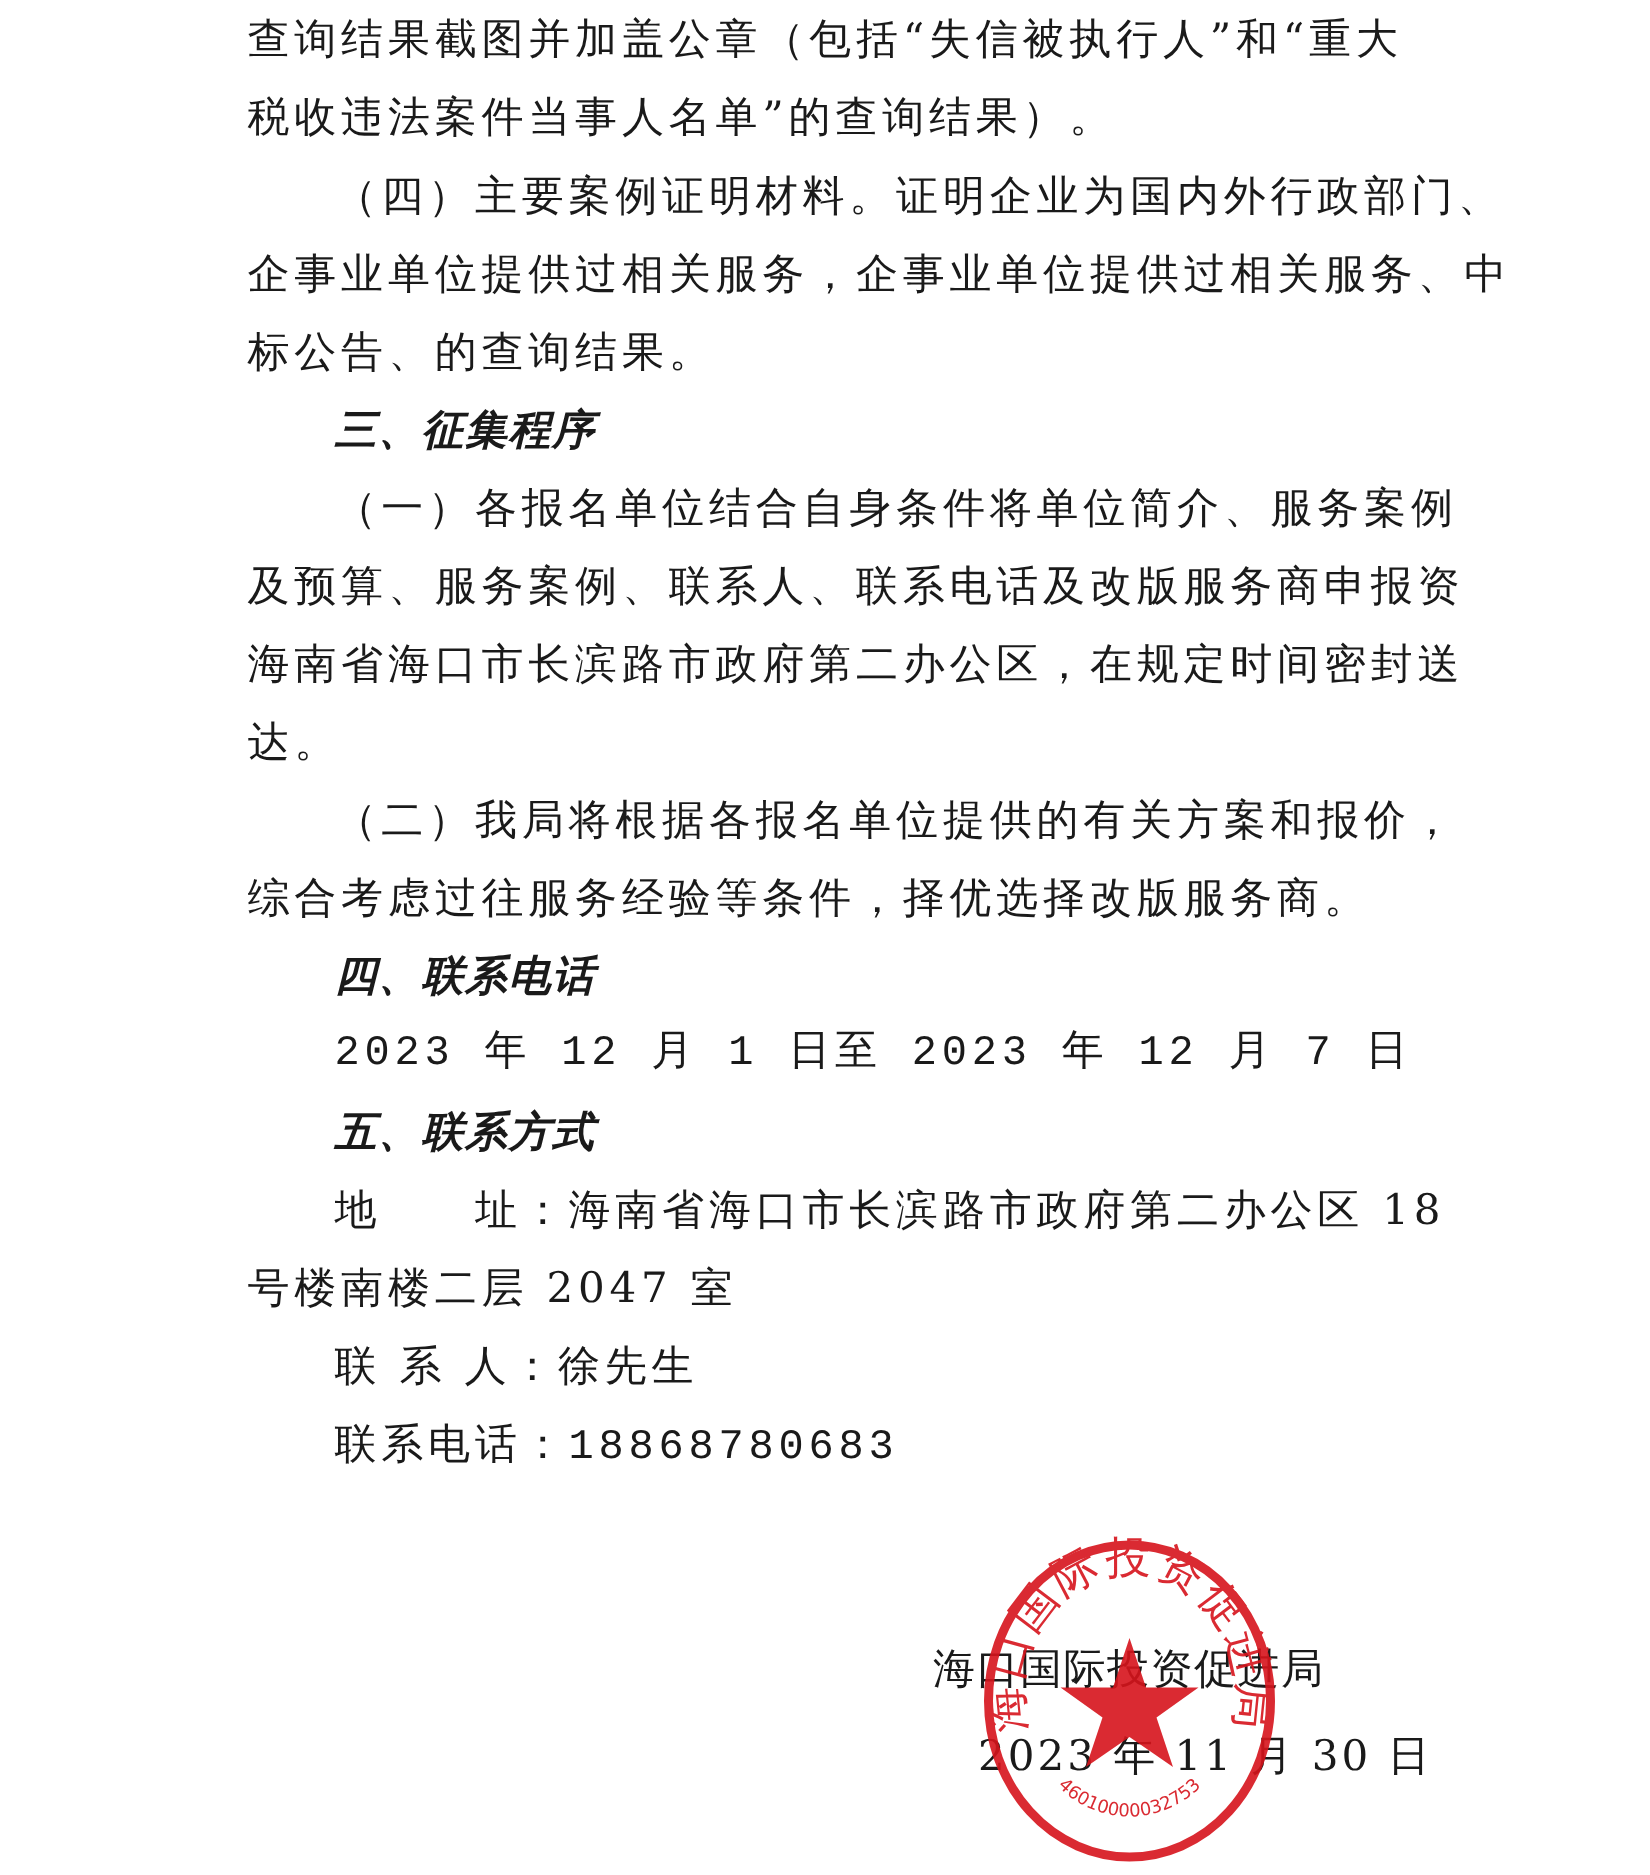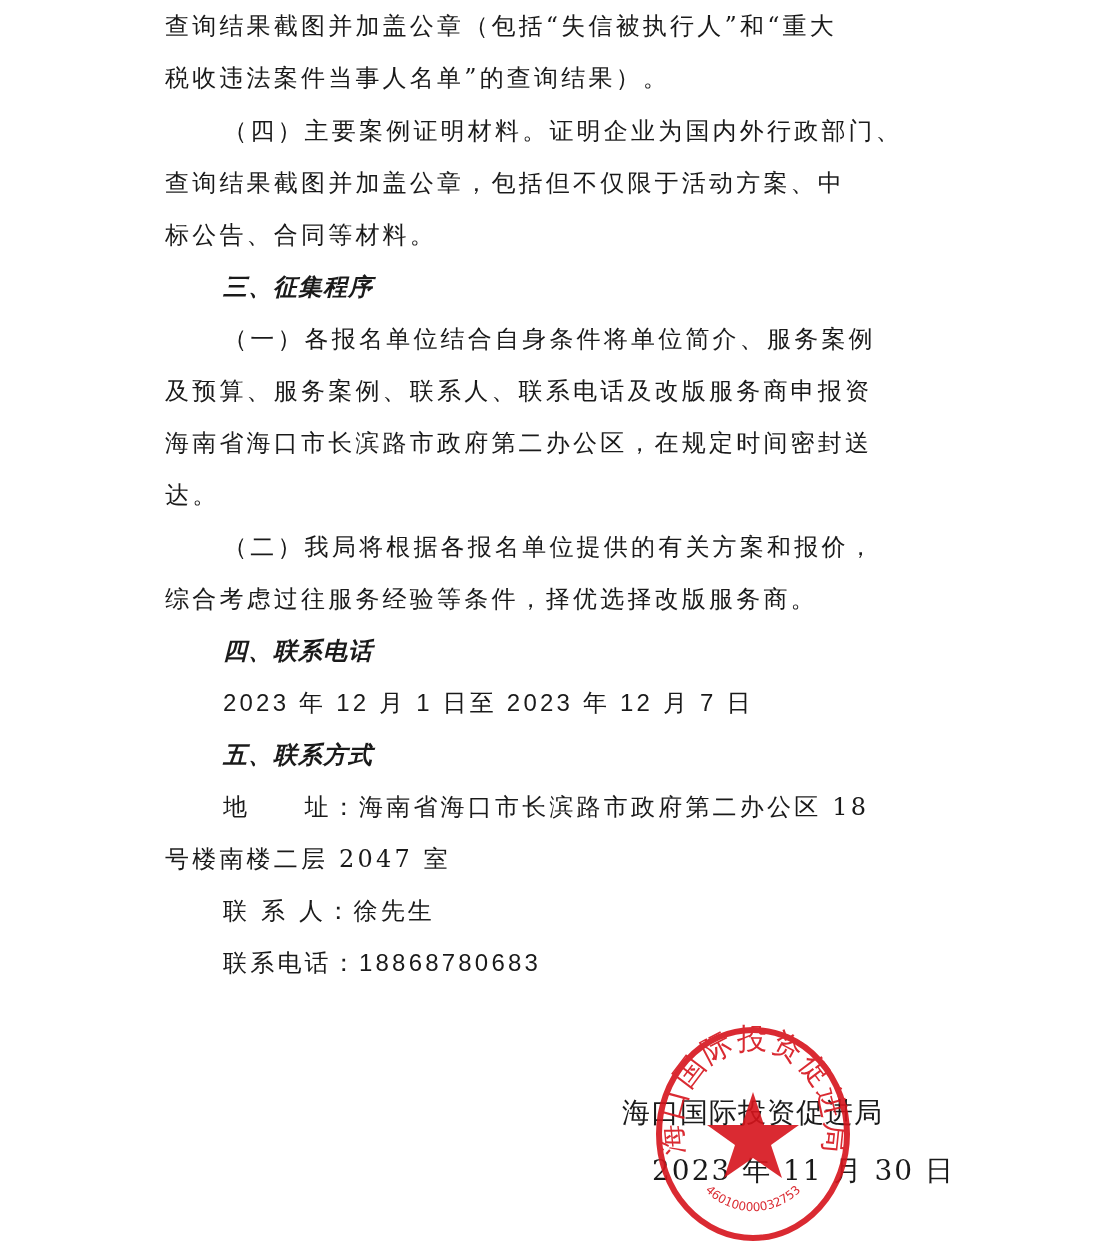--- a/index.html
+++ b/index.html
@@ -2,38 +2,38 @@
 <html><head>
 <meta charset="utf-8">
 <style>
   html, body { margin: 0; padding: 0; }
   body {
     width: 1100px; height: 1250px; background: #ffffff; position: relative; overflow: hidden;
     font-family: "DejaVu Serif", "Liberation Serif", serif; color: #1a1a1a;
   }
   .page { position: absolute; left: 165px; top: 0; width: 770px; }
   .line {
-    position: absolute; left: 0; white-space: nowrap; font-size: 24px; line-height: 52px;
+    position: absolute; left: 0; white-space: nowrap; font-size: 28px; line-height: 52px;
     letter-spacing: 3.2px;
   }
   .indent { left: 58px; text-align: center; }
   .heading { font-family: "DejaVu Sans", "Liberation Sans", sans-serif; font-weight: bold; letter-spacing: 1px; font-style: italic; }
-  .num { font-family: Liberation Sans, sans-serif; }
+  .num { font-family: Liberation Mono, monospace; }
   .sig { position: absolute; font-size: 28px; white-space: nowrap; line-height: 40px; z-index: 1; }
   .seal { position: absolute; left: 652px; top: 1022px; width: 200px; height: 220px; z-index: 2; opacity: 0.9; }
 </style>
 </head>
 <body>
 
 <div class="page">
   <div class="line" style="top:0px">查询结果截图并加盖公章（包括“失信被执行人”和“重大</div>
   <div class="line" style="top:52px">税收违法案件当事人名单”的查询结果）。</div>
   <div class="line indent" style="top:105px">（四）主要案例证明材料。证明企业为国内外行政部门、</div>
-  <div class="line" style="top:157px">查询结果截图并加盖公章，包括但不仅限于活动方案、中</div>
-  <div class="line" style="top:209px">标公告、合同等材料。</div>
+  <div class="line" style="top:157px">企事业单位提供过相关服务，企事业单位提供过相关服务、中</div>
+  <div class="line" style="top:209px">标公告、的查询结果。</div>
 
   <div class="line indent heading" style="top:261px">三、征集程序</div>
   <div class="line indent" style="top:313px">（一）各报名单位结合自身条件将单位简介、服务案例</div>
   <div class="line" style="top:365px">及预算、服务案例、联系人、联系电话及改版服务商申报资</div>
   <div class="line" style="top:417px">海南省海口市长滨路市政府第二办公区，在规定时间密封送</div>
   <div class="line" style="top:469px">达。</div>
   <div class="line indent" style="top:521px">（二）我局将根据各报名单位提供的有关方案和报价，</div>
   <div class="line" style="top:573px">综合考虑过往服务经验等条件，择优选择改版服务商。</div>
 
   <div class="line indent heading" style="top:625px">四、联系电话</div>

